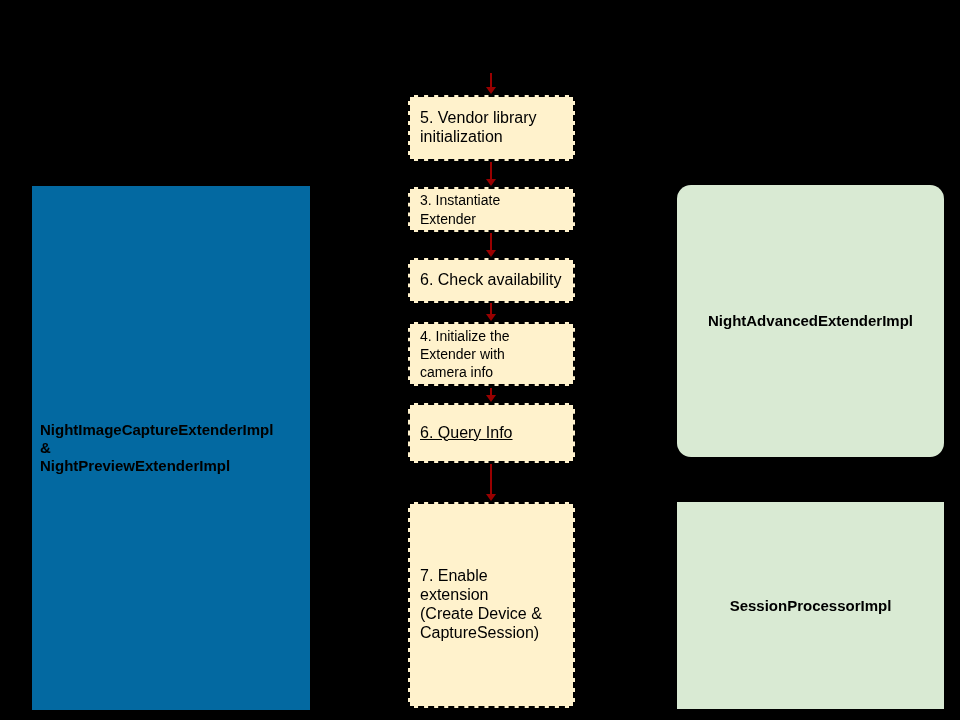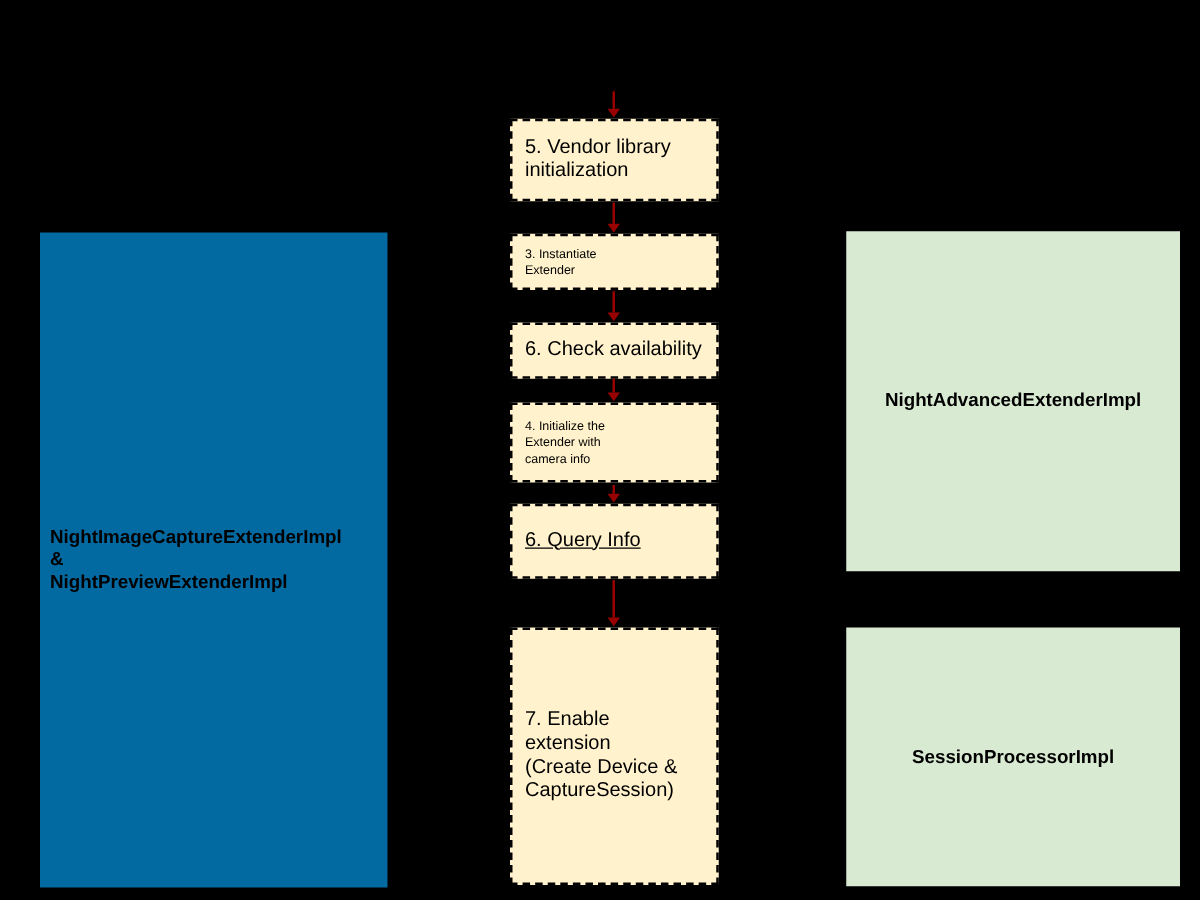--- a/index.html
+++ b/index.html
@@ -26,37 +26,37 @@
     white-space: pre-line;
   }
 
   
   .green-box {
     left: 677px; width: 267px;
     background: #d9ead3;
     display: flex; align-items: center; justify-content: center;
     text-align: center;
   }
-  .green-box.g1 { top: 185px; height: 272px; }
+  .green-box.g1 { top: 185px; height: 272px; border-radius: 14px; }
   .green-box.g2 { top: 502px; height: 207px; }
   .green-box .label { font-weight: bold; font-size: 15px; line-height: 1.2; padding: 0 8px; }
 
   
   .step {
     left: 408px; width: 167px;
     background: #fff2cc;
     border: 2px dashed #000000;
     display: flex; align-items: center;
   }
   .step .label {
     font-size: 16px; line-height: 1.18;
     padding-left: 10px; padding-right: 4px;
     white-space: pre-line;
   }
-  .step.small .label { font-size: 10px; line-height: 1.3; }
+  .step.small .label { font-size: 14px; line-height: 1.3; }
 
   .s1 { top: 7px;   height: 65px; }
   .s2 { top: 95px;  height: 66px; }
   .s3 { top: 187px; height: 45px; }
   .s4 { top: 258px; height: 45px; }
   .s5 { top: 322px; height: 64px; }
   .s6 { top: 403px; height: 60px; text-decoration: underline; }
   .s7 { top: 502px; height: 206px; }
 
   

